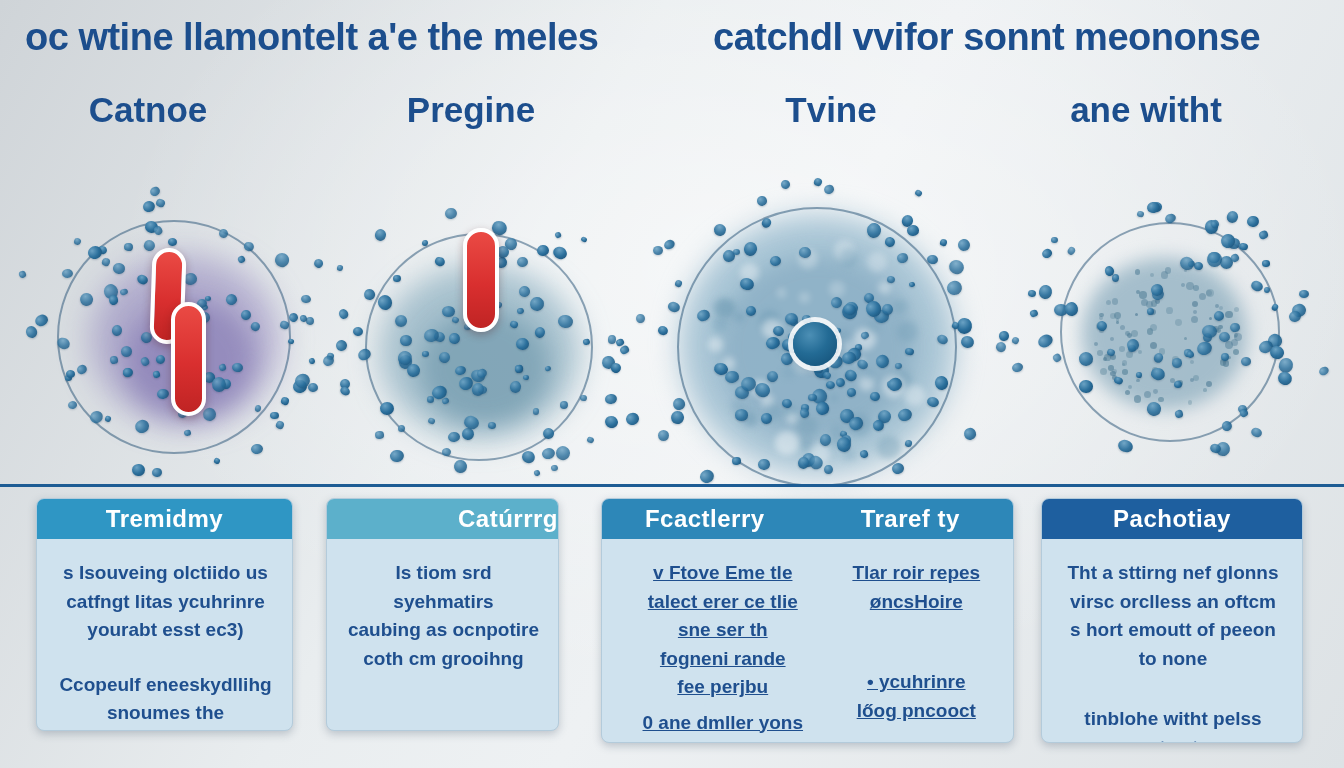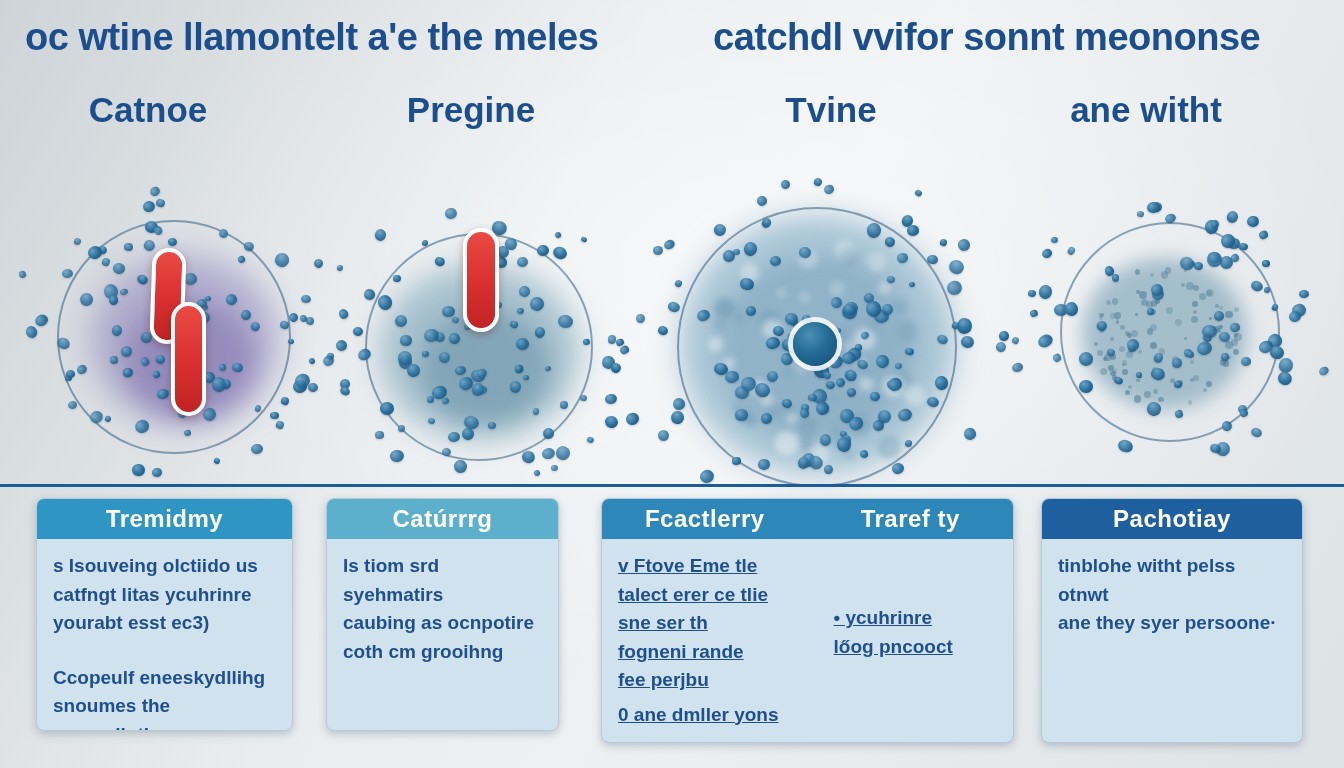--- a/index.html
+++ b/index.html
@@ -37,21 +37,21 @@
        background:var(--divider-color,#1d5c94); z-index:5;}
   
   .card{position:absolute; border-radius:8px; overflow:hidden; z-index:6;
        background:var(--panel-bg,#cfe2ee); border:1px solid #b3cbdb;
        box-shadow:0 3px 8px rgba(60,80,100,0.28);}
   .band{height:40px; display:flex; align-items:center; justify-content:center;
        color:#fff; font-weight:bold; font-size:24px; letter-spacing:0.5px;}
   .band.split span{flex:1; text-align:center;}
   .card .body{padding:13px 14px 10px 16px; color:var(--panel-text,#1f4f8e);
        font-size:19px; line-height:1.5; font-weight:bold;}
-  .para{white-space:pre-line; margin:0 0 26px 0;}
+  .para{white-space:pre-line; margin:7px 0 26px 0;text-align:center;}
   .para:last-child{margin-bottom:0;}
   .cols{display:flex;text-decoration:underline;}
   .cols .c-left{flex:0 0 55%;}
   .cols .c-right{flex:1; padding-left:6px;}
   .c-right .para.gap{margin-top:52px;}
 </style>
 </head>
 <body>
 
 <div class="stage" style="--title-color: #1c4e8d; --divider-color: #1d5c94; --panel-bg: #cfe2ee; --panel-text: #1f4f8e; --red: #d92f2f;">
@@ -623,21 +623,21 @@
       <p class="para">s Isouveing olctiido us
 catfngt litas ycuhrinre
 yourabt esst ec3)</p>
       <p class="para">Ccopeulf eneeskydllihg
 snoumes the onove:linthec
 h sver Aiin rFnirces</p>
     </div>
   </div>
 
   <div class="card" style="left:326px;top:498px;width:231px;height:231px;">
-    <div class="band" style="background: rgb(92, 176, 203);">
+    <div class="band" style="background: rgb(92, 176, 203); justify-content: flex-end;">
       <span>Catúrrrg</span>
     </div>
     <div class="body">
       <p class="para" style="margin-bottom:58px">Is tiom srd syehmatirs
 caubing as ocnpotire
 coth cm grooihng</p>
       <p class="para">Calsh th clet apoictitle
 aln syappny oh</p>
     </div>
   </div>
@@ -650,29 +650,35 @@
     <div class="body cols">
       <div class="c-left">
         <p class="para" style="margin-bottom:6px">v Ftove Eme tle
 talect erer ce tlie
 sne ser th
 fogneni rande
 fee perjbu</p>
         <p class="para">0 ane dmller yons</p>
       </div>
       <div class="c-right">
+        <p class="para">Tlar roir repes
+øncsHoire</p>
         <p class="para gap">• ycuhrinre
 lőog pncooct</p>
       </div>
     </div>
   </div>
 
   <div class="card" style="left:1041px;top:498px;width:260px;height:243px;">
     <div class="band" style="background: rgb(30, 95, 159);">
       <span>Pachotiay</span>
     </div>
     <div class="body">
+      <p class="para" style="margin-bottom:32px">Tht a sttirng nef glonns
+virsc orclless an oftcm
+s hort emoutt of peeon
+to none</p>
       <p class="para">tinblohe witht pelss otnwt
 ane they syer persoone·</p>
     </div>
   </div>
 
 </div>
 
 </body></html>

